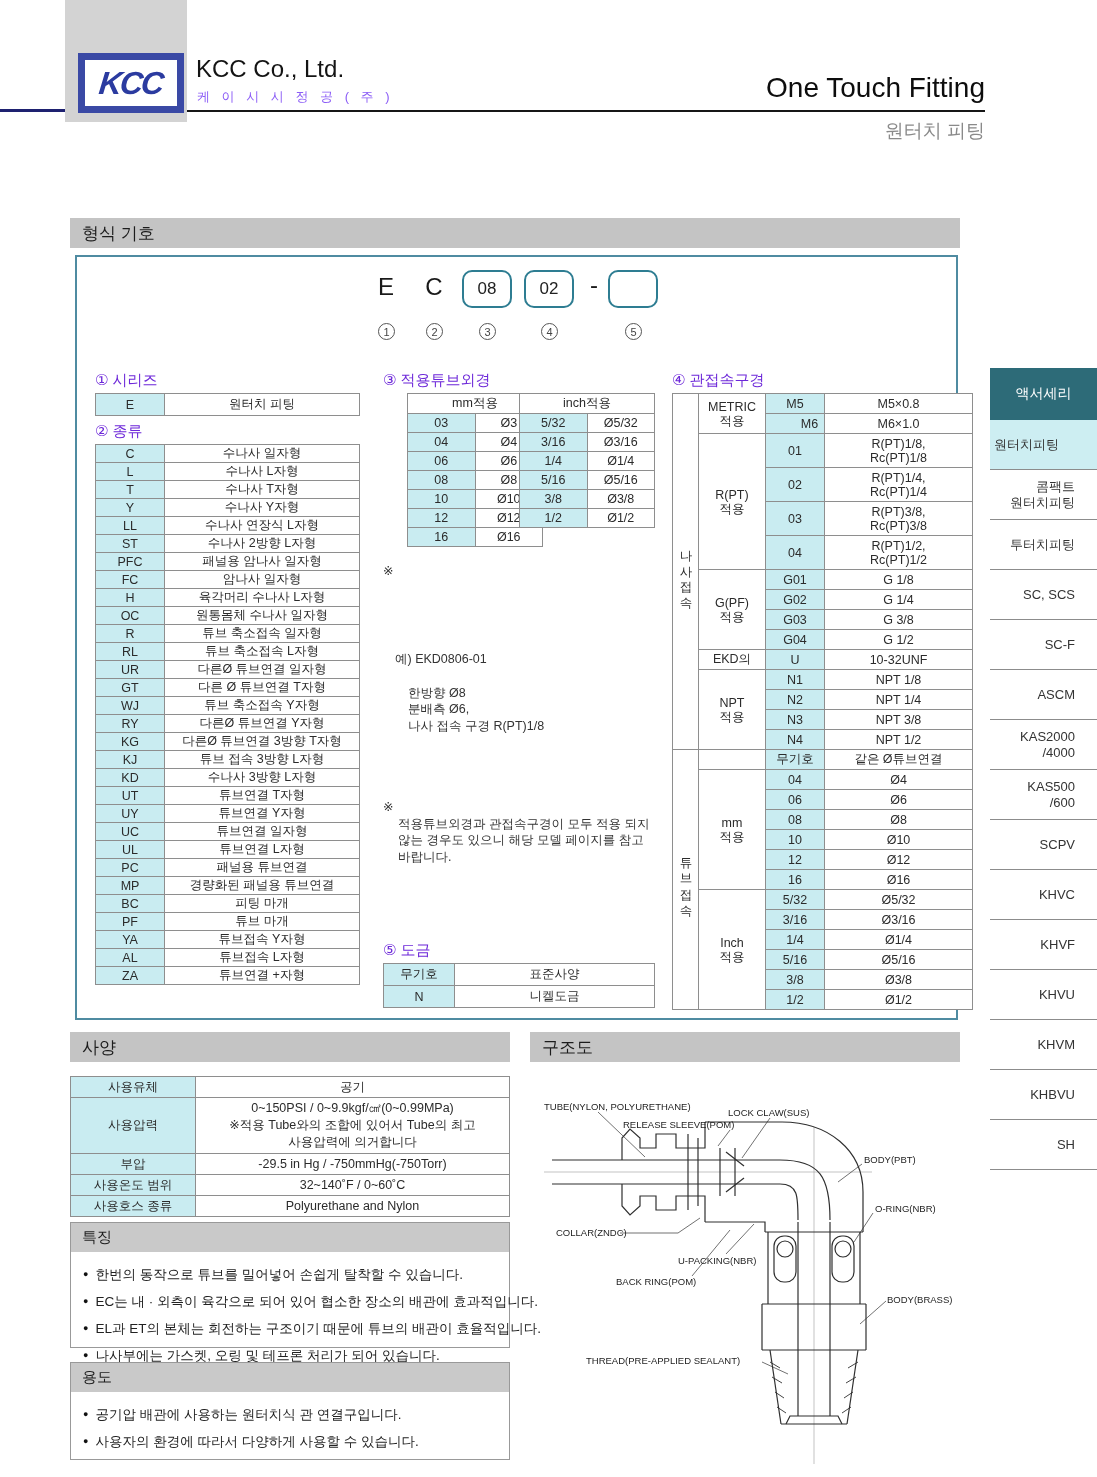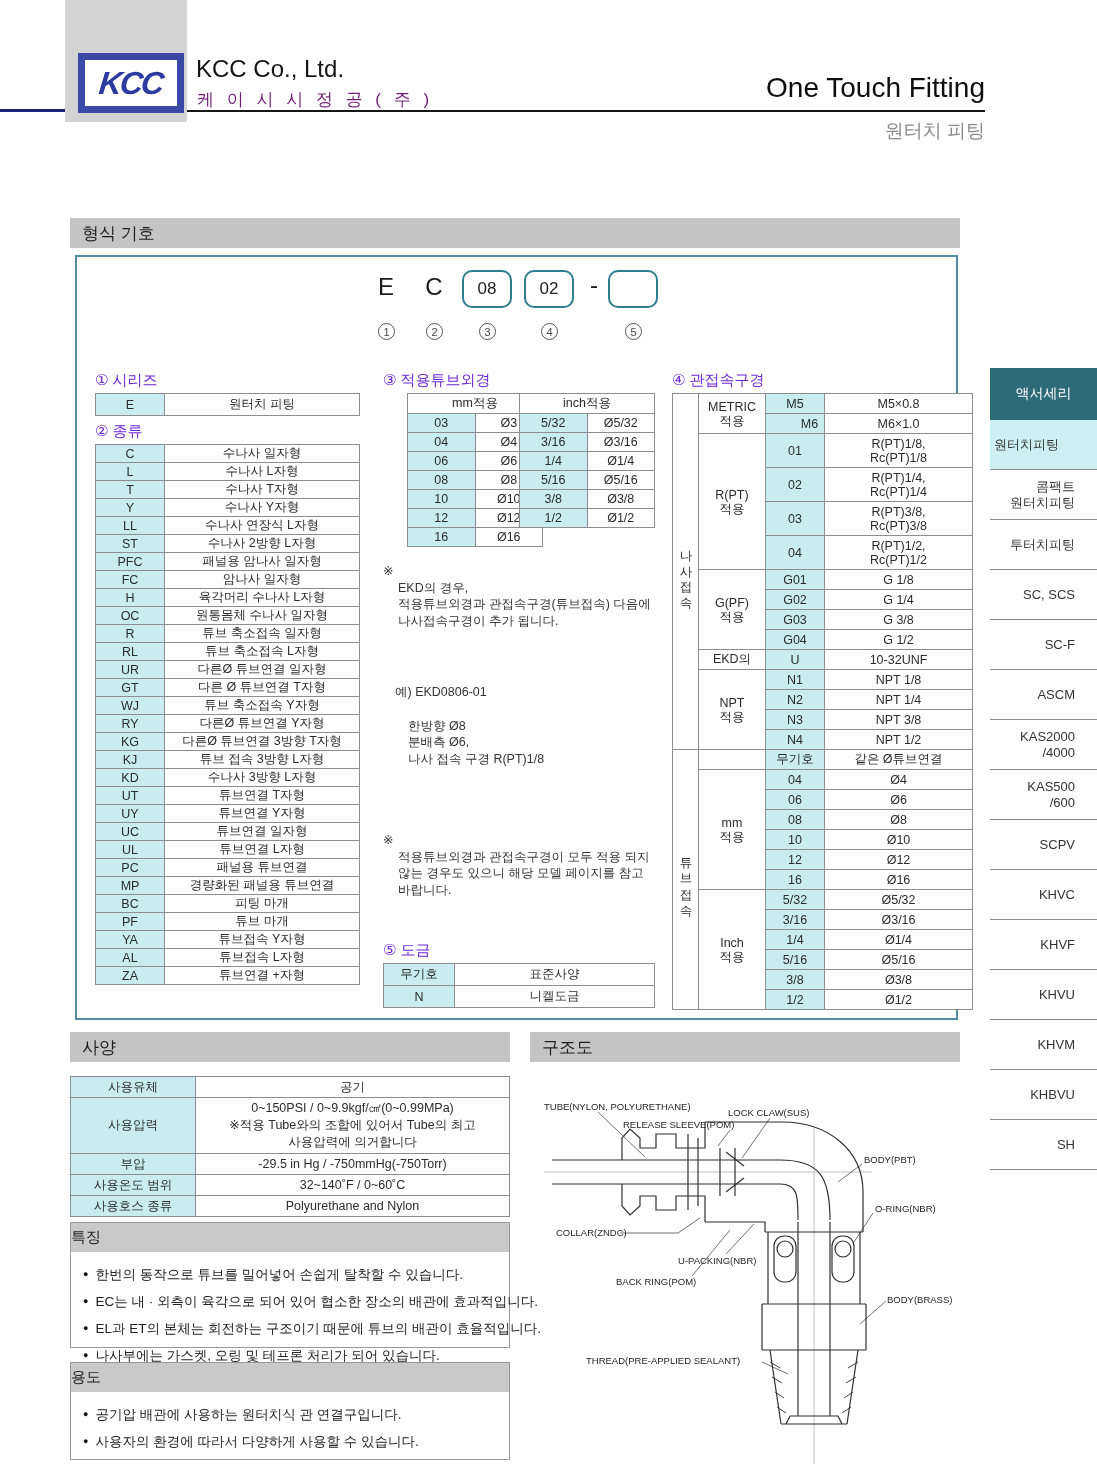--- a/index.html
+++ b/index.html
@@ -5,21 +5,21 @@
   html,body{margin:0;padding:0;}
   body{width:1097px;height:1477px;position:relative;background:#fff;
        font-family:"Liberation Sans","DejaVu Sans",sans-serif;color:#2b2b2b;overflow:hidden;}
   .abs{position:absolute;}
   
   .gray-band{left:65px;top:0;width:122px;height:122px;background:#d3d3d3;}
   .logo{left:78px;top:53px;width:106px;height:60px;background:#3a49a5;display:flex;align-items:center;justify-content:center;}
   .logo-inner{background:#fff;width:92px;height:46px;display:flex;align-items:center;justify-content:center;border:1px solid #3a49a5;}
   .logo-text{font-style:italic;font-weight:bold;font-size:32px;color:#2b3ba0;letter-spacing:-2px;transform:skewX(-6deg);}
   .company-en{left:196px;top:55px;font-size:24px;color:#141414;}
-  .company-kr{left:197px;top:88px;font-size:17px;letter-spacing:4px;color:#701a75;}
+  .company-kr{left:197px;top:88px;font-size:13px;letter-spacing:4px;color:#8b5cf6;}
   .line-left{left:0;top:109px;width:65px;height:3px;background:#1e2170;}
   .line-right{left:187px;top:110px;width:798px;height:2px;background:#161616;}
   .product-en{right:112px;top:72px;font-size:28px;color:#0d0d0d;}
   .product-kr{right:112px;top:118px;font-size:19px;color:#8a8a8a;}
   
   .sec-bar{background:#c4c4c4;height:30px;font-size:17px;color:#1c1c1c;display:flex;align-items:center;padding-left:12px;box-sizing:border-box;}
   
   .main-box{left:75px;top:255px;width:883px;height:765px;border:2px solid #4f8ba1;box-sizing:border-box;background:#fff;}
   
   .code-letter{font-size:24px;color:#1a1a1a;width:24px;text-align:center;}
@@ -35,21 +35,21 @@
   
   .note{font-size:12.5px;line-height:16.5px;color:#333;position:relative;padding-left:15px;}
   .note .mk{position:absolute;left:0;top:0;}
   
   .sidebar{left:990px;top:368px;width:107px;}
   .sb-head{height:52px;background:#2d6b78;color:#fff;font-size:14px;display:flex;align-items:center;justify-content:center;}
   .sb-item{height:50px;border-bottom:1px solid #8c8c8c;display:flex;align-items:center;justify-content:flex-end;padding-right:22px;font-size:13px;color:#333;white-space:pre-line;text-align:right;line-height:16px;box-sizing:border-box;}
   .sb-active{background:#cdeef2;}
   
   .fbox{border:1px solid #999;background:#fff;box-sizing:border-box;}
-  .fbox-head{height:29px;background:#c9c9c9;display:flex;align-items:center;font-size:15px;color:#1c1c1c;}
+  .fbox-head{height:29px;background:#c9c9c9;display:flex;align-items:center;padding-left:11px;font-size:15px;color:#1c1c1c;}
   .fbox ul{list-style:none;margin:9px 0 0 0;padding:0 12px;}
   .fbox li{font-size:13.5px;color:#222;line-height:27px;white-space:nowrap;}
   .fbox li:before{content:"\25CF";font-size:9px;vertical-align:2px;margin-right:7px;color:#111;}
   svg text{font-size:9.5px;fill:#1d1d1d;font-family:"Liberation Sans","DejaVu Sans",sans-serif;}
 </style>
 </head>
 <body>
 
 <div class="abs gray-band"></div>
 <div class="abs logo">
@@ -277,23 +277,21 @@
         <td>Ø3/8</td>
       </tr>
   <tr>
         <td class="cy" style="height:18px;">1/2</td>
         <td>Ø1/2</td>
       </tr>
 </tbody>
   </table>
 
 <div class="abs note pre" style="left:383px;top:563px;width:278px;">
-  <span class="mk">※</span><span>EKD의 경우,
-적용튜브외경과 관접속구경(튜브접속) 다음에
-나사접속구경이 추가 됩니다.</span>
+  <span class="mk">※</span>
 </div>
 <div class="abs note pre" style="left:395px;top:618px;width:266px;padding-left:0;">예) EKD0806-01</div>
 <div class="abs note pre" style="left:408px;top:635px;width:253px;padding-left:0;">한방향 Ø8
 분배측 Ø6,
 나사 접속 구경 R(PT)1/8</div>
 <div class="abs note pre" style="left:383px;top:700px;width:278px;">
   <span class="mk">※</span><span>적용튜브외경과 관접속구경이 모두 적용 되지
 않는 경우도 있으니 해당 모델 페이지를 참고
 바랍니다.</span>
 </div>

